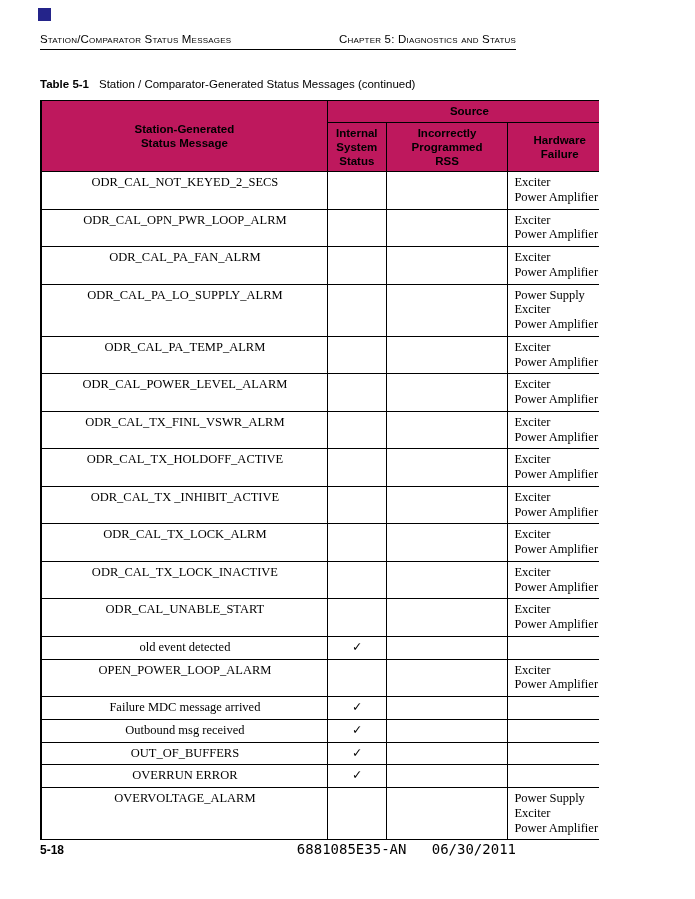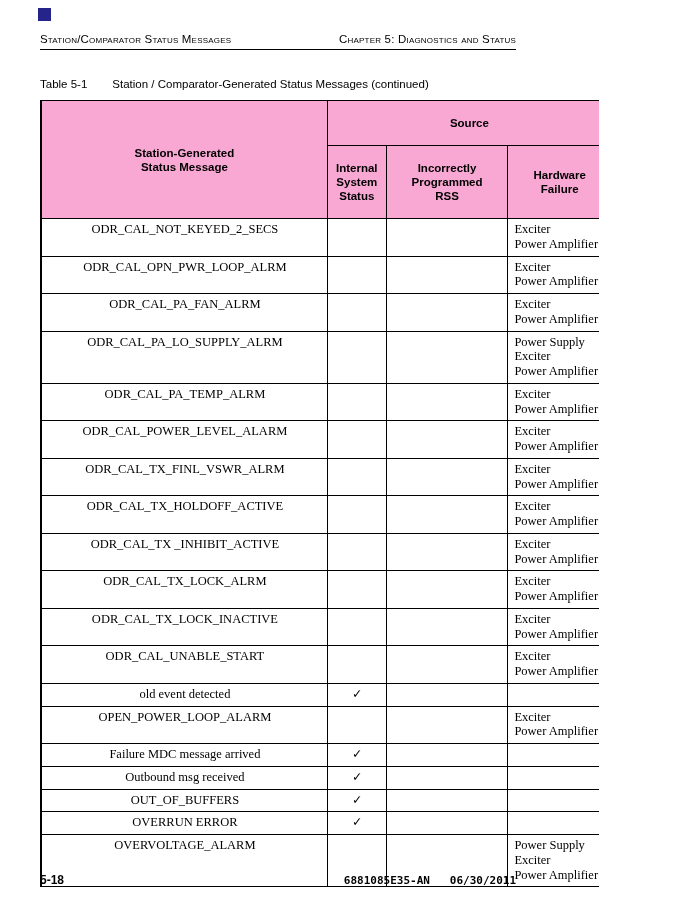--- a/index.html
+++ b/index.html
@@ -33,67 +33,66 @@
     left: 40px; right: 83px; top: 49px;
     border: none;
     border-top: 1px solid #000;
     height: 0;
   }
   .table-caption {
     position: absolute;
     left: 40px; top: 78px;
     font-size: 11.5px;
   }
-  .caption-label { font-weight: normal; margin-right: 25px; }
+  .caption-label { font-weight: bold; margin-right: 10px; }
   .status-table {
     position: absolute;
     left: 40px; top: 100px;
     width: 572px;
     border-collapse: collapse;
     border: 1px solid #000;
     border-left: 2px solid #000;
   }
   .status-table th, .status-table td {
     border: 1px solid #000;
   }
   .status-table th {
-    background: #f9a8d4;
+    background: #be185d;
     font-size: 11.5px;
     font-weight: bold;
     text-align: center;
     vertical-align: middle;
     white-space: pre-line;
     line-height: 1.22;
-    padding: 15px 4px;
+    padding: 3px 4px;
   }
   .source-head { height: 22px; }
   .sub-head { height: 48px; }
   .status-table td {
     font-family: "Liberation Serif", serif;
     font-size: 12.5px;
     line-height: 1.18;
     vertical-align: top;
     padding: 3px 5px 4px 6px;
   }
   .cell-msg { text-align: center; }
   .cell-check { text-align: center; }
   .cell-hw { white-space: pre-line; text-align: left; margin-top: 16px; }
   .running-footer {
     position: absolute;
     left: 40px; right: 83px; top: 841px;
     display: flex;
     justify-content: space-between;
     align-items: baseline;
   }
-  .footer-page { font-weight: bold; font-size: 12px; margin-top: 32px; }
+  .footer-page { font-weight: bold; font-size: 12px; }
   .footer-doc {
     font-family: "DejaVu Sans Mono", monospace;
-    font-size: 11px;
+    font-size: 14px;
     white-space: pre;
-    font-weight: bold;
   }
 </style>
 </head>
 <body>
 
 <div class="page">
 
   <div class="corner-square"></div>
 
   <div class="running-header">

